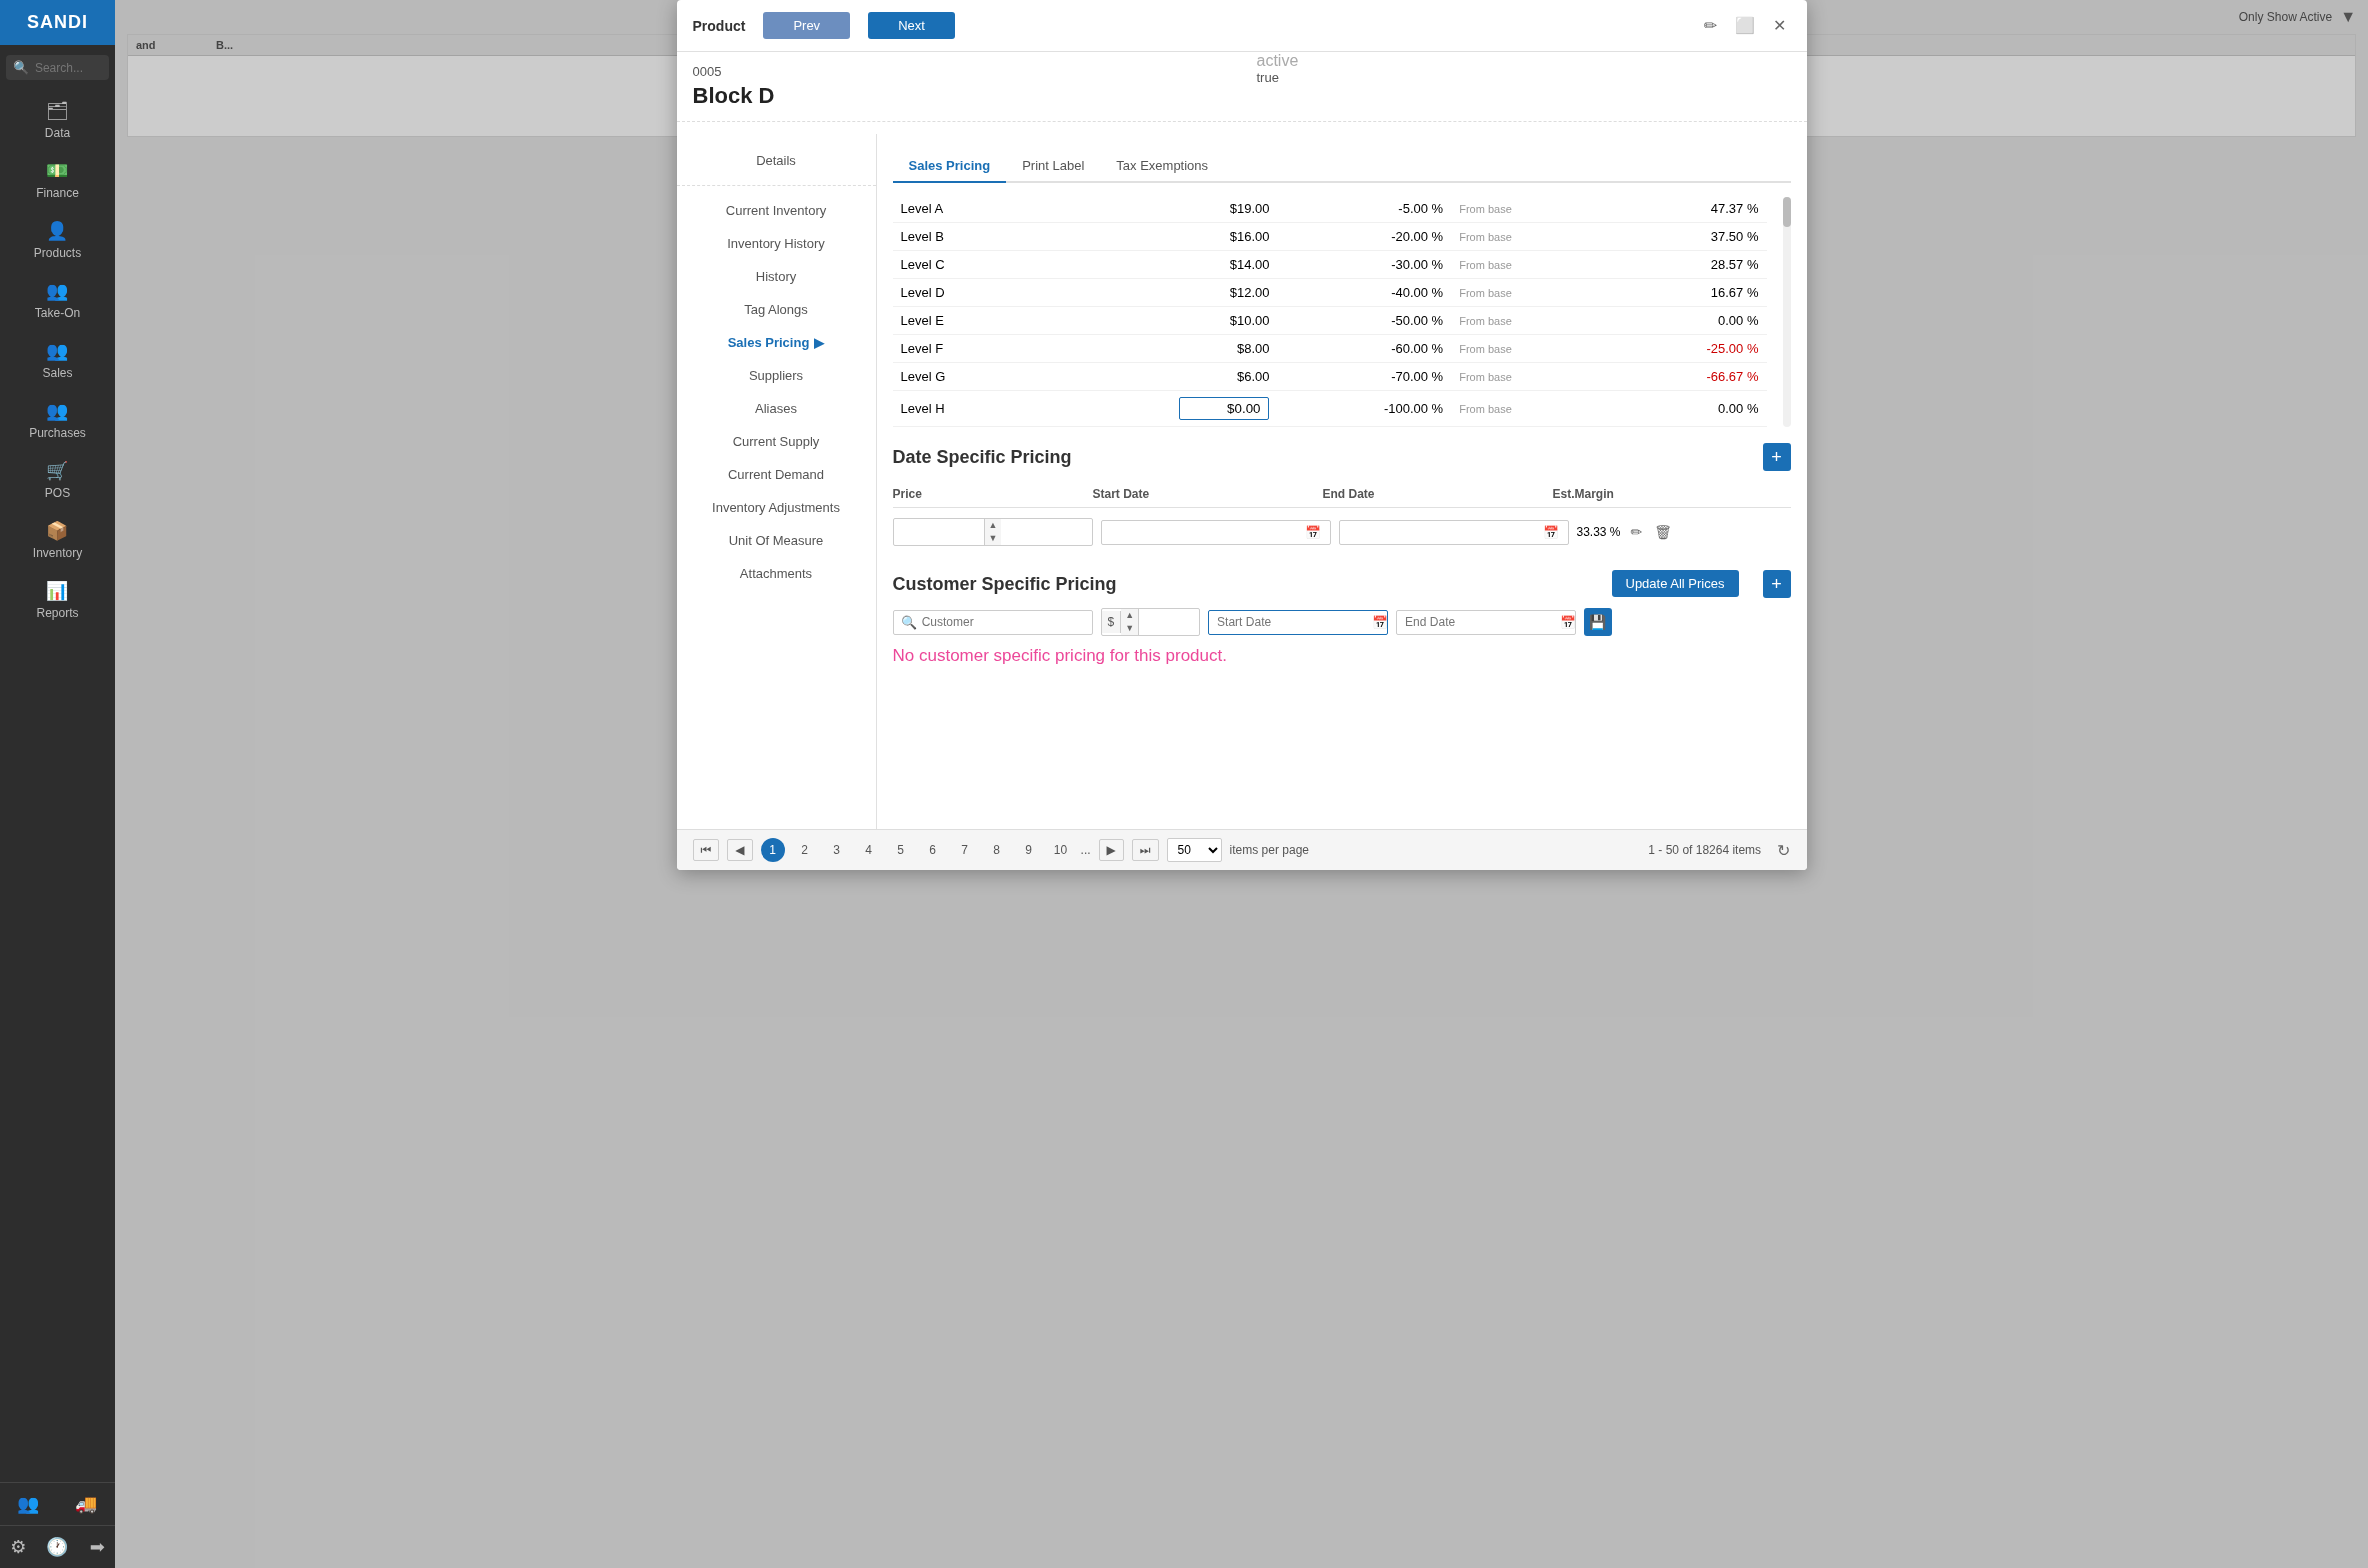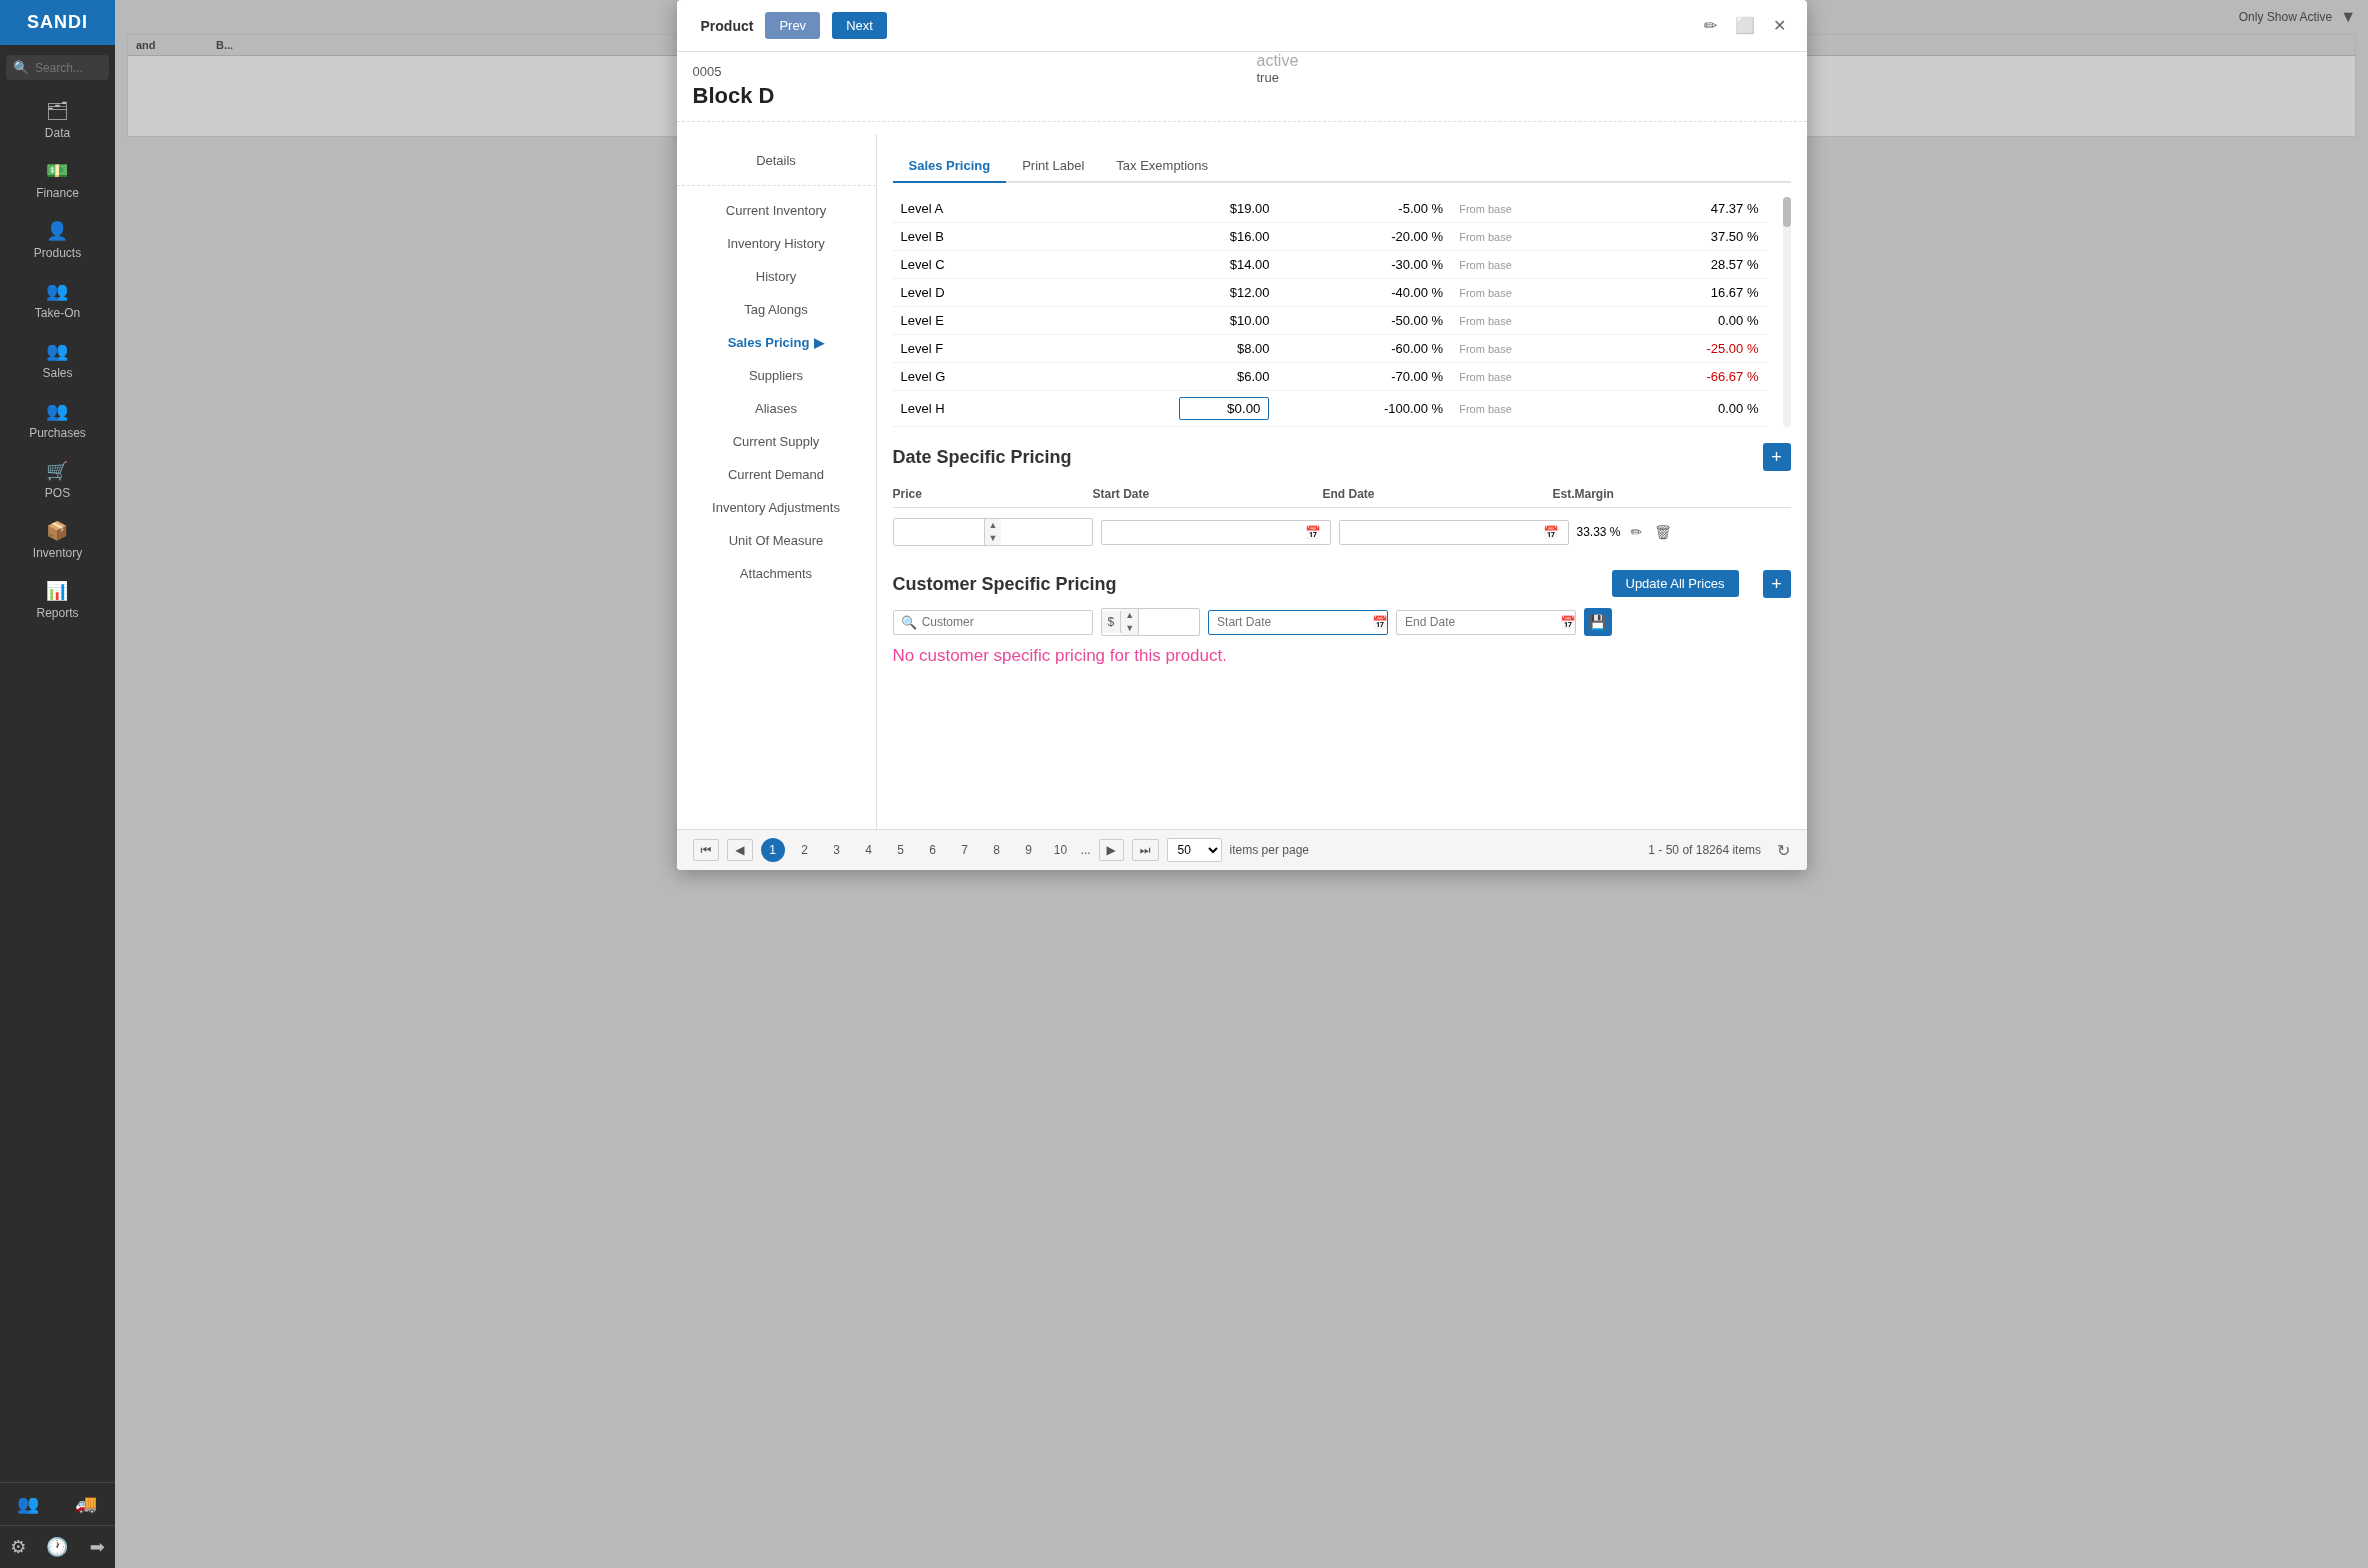--- a/index.html
+++ b/index.html
@@ -111,30 +111,29 @@
     .modal-header {
       padding: 12px 16px;
       border-bottom: 1px solid #e0e0e0;
       display: flex;
       align-items: center;
       justify-content: space-between;
     }
     .modal-header-left {
       display: flex;
       align-items: center;
-      gap: 12px;
-      margin-left: 8px;
+      gap: 18px;
     }
     .modal-title {
       font-size: 14px;
       font-weight: 600;
       color: #333;
     }
     .btn-prev, .btn-next {
-      padding: 6px 14px;
+      padding: 6px 30px;
       font-size: 13px;
       cursor: pointer;
       border: none;
       border-radius: 3px;
       font-weight: 500;
     }
     .btn-prev { background: #6c8ebf; color: white; }
     .btn-next { background: #1a6fb5; color: white; }
     .modal-header-right { display: flex; gap: 10px; align-items: center; }
     .modal-icon-btn { background: none; border: none; cursor: pointer; font-size: 16px; color: #666; padding: 4px; }

